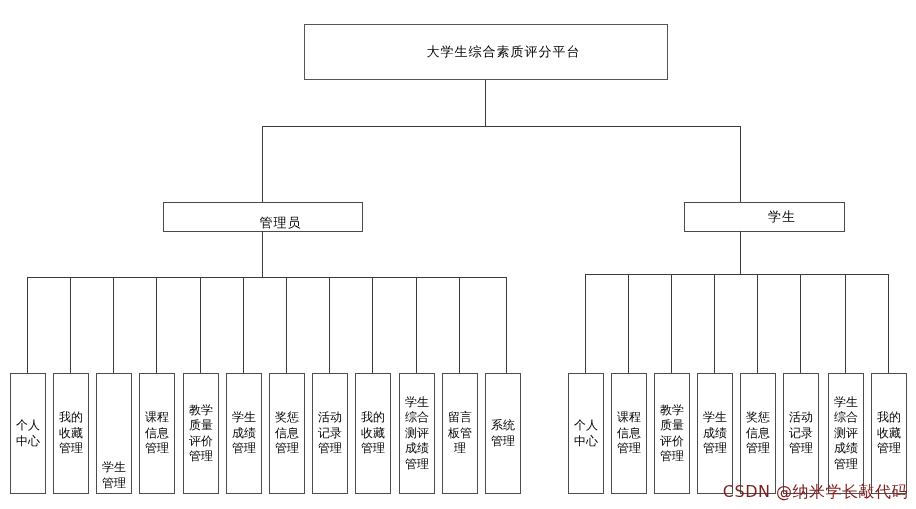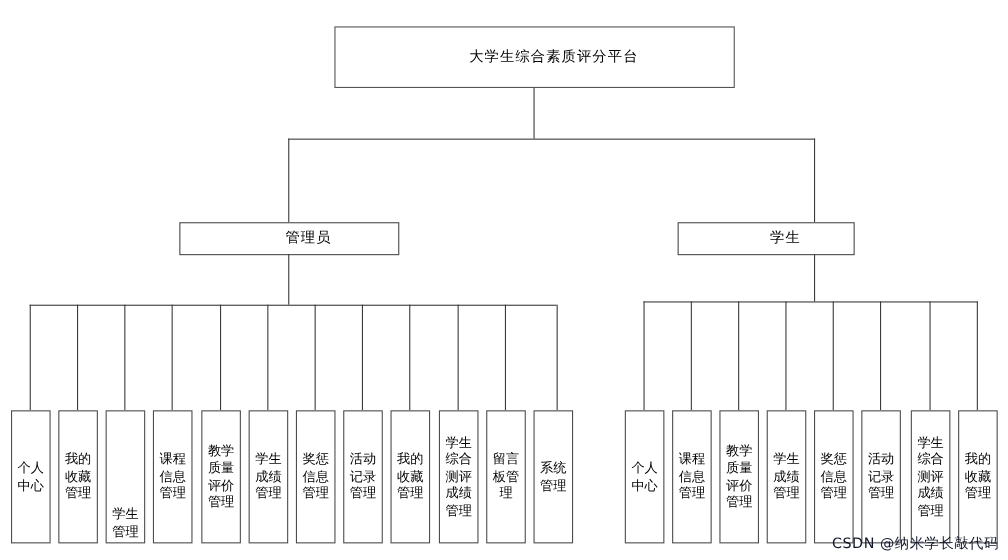--- a/index.html
+++ b/index.html
@@ -60,23 +60,24 @@
     border-color: #4a4a4a;
   }
   .node-role .label {
     font-size: 13px;
     letter-spacing: 1px;
   }
   .node-role-admin {
     left: 163px;
     top: 202px;
     width: 200px;
+    align-items: flex-end;
   }
   .node-role-student {
-    left: 616px;
+    left: 684px;
     top: 202px;
     width: 161px;
   }
 
   
   .node-leaf {
     top: 373px;
     width: 36px;
     height: 121px;
     border-color: #4d4d4d;
@@ -95,22 +96,22 @@
     background: #3b3b3b;
   }
   .line-v { width: 1px; }
   .line-h { height: 1px; }
 
   
   #watermark {
     position: absolute;
     right: 8px;
     bottom: 6px;
-    font-size: 13px;
-    color: #0f172a;
+    font-size: 16px;
+    color: #7f1d1d;
     letter-spacing: 0.5px;
     white-space: nowrap;
     user-select: none;
   }
 </style>
 </head>
 <body>
 
 <div id="diagram">
 

